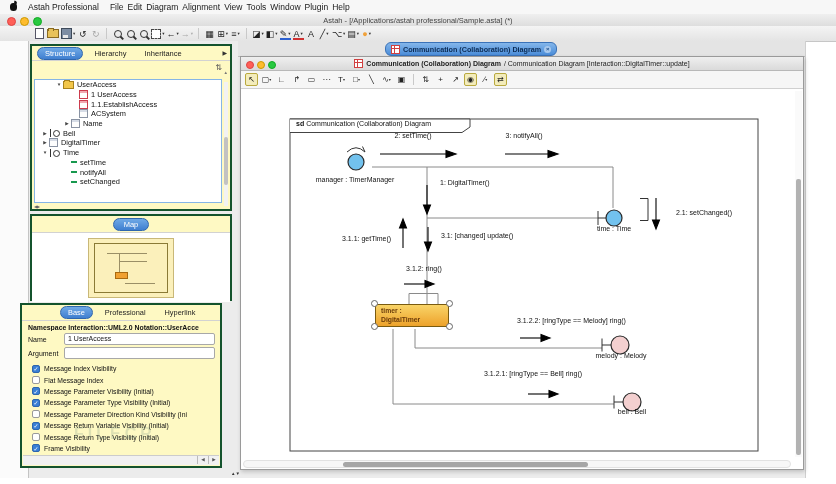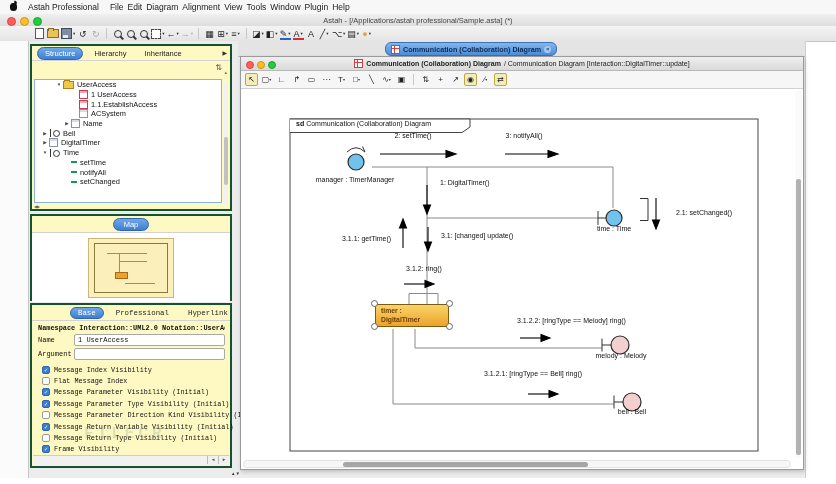--- a/index.html
+++ b/index.html
@@ -67,21 +67,21 @@
   
   #map-panel{left:30px;top:173px;width:202px;height:87px;}
   .map-head{height:16px;border-bottom:1px solid #d2d2d2;display:flex;align-items:center;justify-content:center;}
   .map-pill{padding:1px 10px;border-radius:8px;background:linear-gradient(#6fa9e6,#3f7fd0);color:#fff;font-size:7.5px;border:0.5px solid #2f66ad;}
   .map-body{position:relative;height:69px;background:#fff;}
   .map-thumb{position:absolute;left:56px;top:5px;width:84px;height:58px;background:#fbf0bb;border:1px solid #c9b878;}
   .map-inner{position:absolute;left:5px;top:4px;right:5px;bottom:4px;border:1px solid #8a7a36;}
   .map-line{position:absolute;background:#9a8f66;height:1px;}
   .map-box{position:absolute;left:26px;top:33px;width:11px;height:5px;background:#f0a030;border:1px solid #a86a10;}
   
-  #prop-panel{left:30px;top:262px;width:202px;height:165px;font-family:Liberation Mono, monospace;}
+  #prop-panel{left:20px;top:262px;width:202px;height:165px;}
   .p-tabs{height:15px;border-bottom:1px solid #d2d2d2;display:flex;align-items:center;gap:5px;padding-left:38px;font-size:7.4px;}
   .p-ns{margin:3px 5px 2px 6px;font-size:6.9px;font-weight:bold;white-space:nowrap;overflow:hidden;}
   .p-row{display:flex;align-items:center;margin:2px 5px 2px 6px;font-size:7px;}
   .p-row .plab{width:36px;flex:0 0 auto;}
   .pinput{flex:1;height:10px;border:1px solid #a8a8a8;background:#fff;font-size:7px;line-height:10px;padding:0 3px;border-radius:2px;}
   .p-checks{margin-top:4px;position:relative;}
   .crow{display:flex;align-items:center;height:11.4px;padding-left:10px;font-size:6.8px;white-space:nowrap;}
   .cb{width:8px;height:8px;border-radius:2px;border:1px solid #9a9a9a;background:#fff;margin-right:4px;flex:0 0 auto;
       display:inline-flex;align-items:center;justify-content:center;box-sizing:border-box;}
   .cb.on{background:#3a7fd5;border-color:#2f66ad;color:#fff;font-size:6px;}

